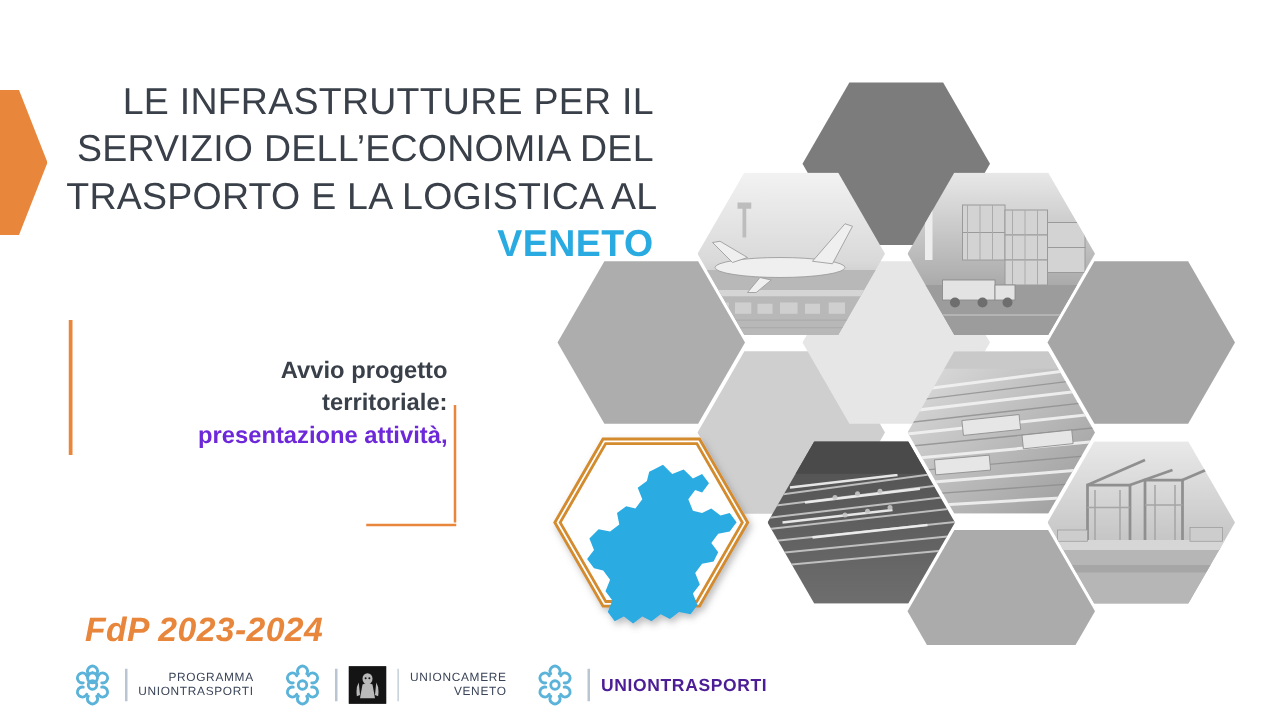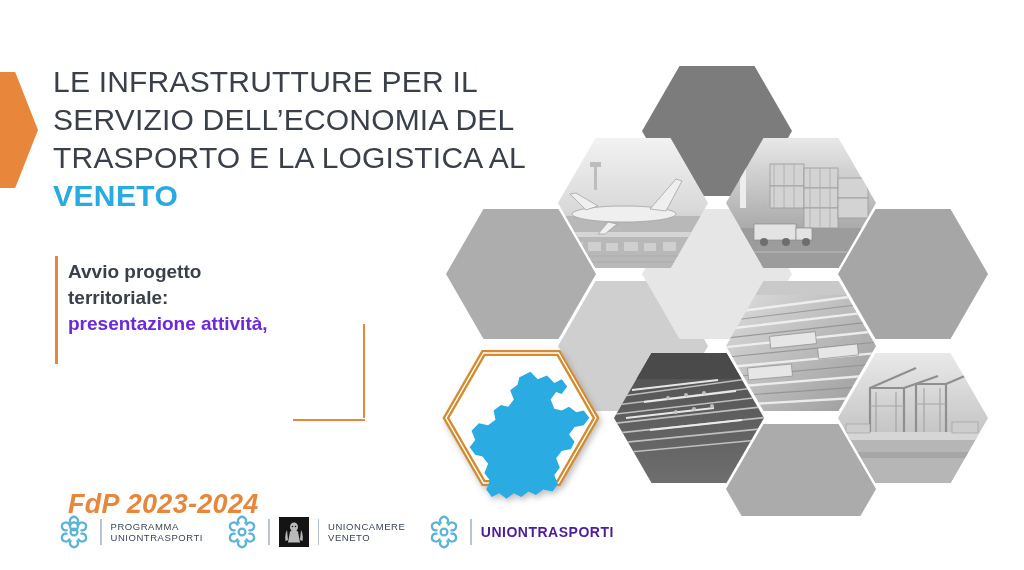--- a/index.html
+++ b/index.html
@@ -3,21 +3,21 @@
 <meta charset="utf-8">
 <style>
   html,body{margin:0;padding:0;}
   body{
     width:1024px;height:570px;
     background:#ffffff;
     font-family:"Liberation Sans", sans-serif;
     overflow:hidden;
     position:relative;
   }
-  .slide{position:absolute;inset:0;background:#fff;}
+  .slide{position:absolute;inset:0;background:#fff;text-align:right;}
 
   
   .edge-arrow{
     position:absolute;left:-22px;top:72px;
     width:60px;height:116px;
     background:#E8863C;
     clip-path:polygon(0% 0%, 62% 0%, 100% 50%, 62% 100%, 0% 100%);
   }
 
   
@@ -36,37 +36,37 @@
   .sub-wrap{position:absolute;left:55px;top:256px;width:310px;height:165px;}
   .br-left{
     position:absolute;left:0;top:0;width:2.5px;height:108px;background:#E8863C;
   }
   .br-right{
     position:absolute;right:0;top:68px;width:2.5px;height:94px;background:#E8863C;
   }
   .br-bottom{
     position:absolute;right:0;bottom:0;width:72px;height:2.5px;background:#E8863C;
   }
-  .sub-text{position:absolute;left:13px;top:3px;width:290px;}
+  .sub-text{position:absolute;left:13px;top:28px;width:290px;}
   .sub-dark{
     font-size:19px;line-height:26px;font-weight:700;color:#3A4049;
   }
   .sub-orange{
     font-size:19px;line-height:26px;font-weight:700;color:#6d28d9;
   }
 
   
   .fdp{
     position:absolute;left:68px;top:489px;
     font-size:27px;font-weight:700;font-style:italic;
     color:#E8863C;letter-spacing:.3px;
   }
 
   
-  .footer{position:absolute;left:57px;top:512px;height:40px;display:flex;align-items:center;}
+  .footer{position:absolute;left:57px;top:528px;height:40px;display:flex;align-items:center;}
   .logo-grp{display:flex;align-items:center;height:40px;}
   .knot{width:34px;height:34px;flex:0 0 auto;}
   .vrule{width:1.5px;height:26px;background:#B9C6D2;margin:0 9px;}
   .lbl{
     font-size:9.5px;line-height:11.5px;letter-spacing:.55px;
     color:#3A4458;font-weight:400;white-space:nowrap;
   }
   .lbl-big{
     font-size:14px;letter-spacing:.5px;color:#4c1d95;font-weight:700;
     white-space:nowrap;

